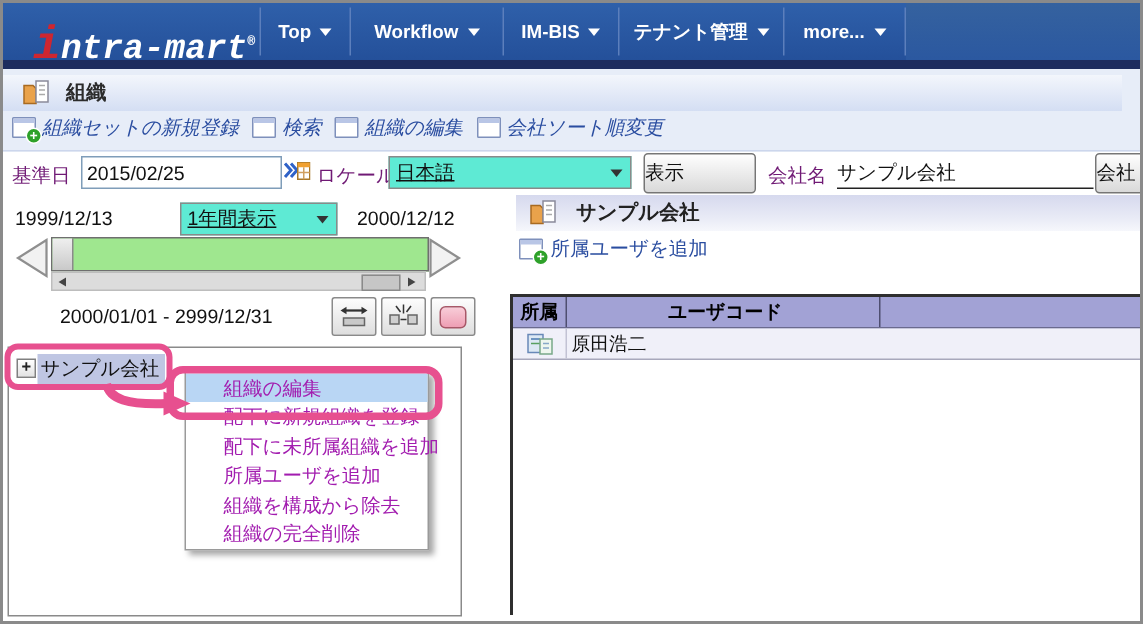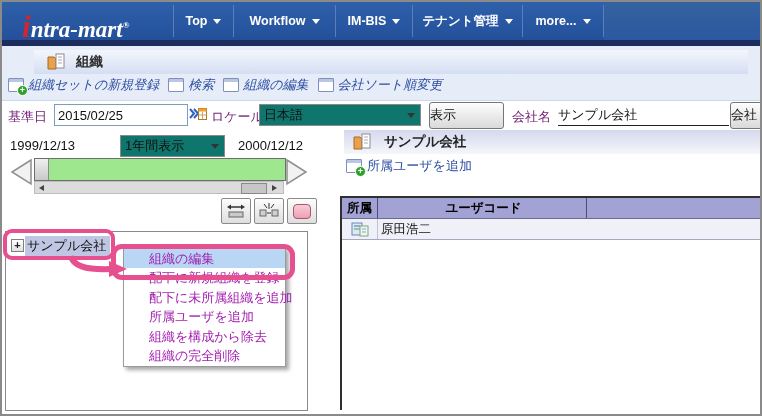--- a/index.html
+++ b/index.html
@@ -3,47 +3,47 @@
 <meta charset="utf-8">
 <style>
   html,body{margin:0;padding:0;background:#fff;}
   #app{position:relative;width:762px;height:416px;border:2px solid #8a8a8a;box-sizing:border-box;
        background:#ffffff;overflow:hidden;font-family:"Liberation Sans","DejaVu Sans",sans-serif;
        -webkit-font-smoothing:antialiased;}
   
   .navbar{position:absolute;left:0;top:0;width:100%;height:38px;background:linear-gradient(#2f60aa,#24509a);}
   .nav-right{position:absolute;left:602px;right:0;top:0;height:38px;background:linear-gradient(#35629f,#2b58a0);}
   .navstrip{position:absolute;left:0;top:38px;width:100%;height:6px;background:#1d2c5e;}
-  .logo{position:absolute;left:20px;top:0;font-family:Liberation Serif, serif;
-        font-style:italic;font-weight:bold;color:#fff;font-size:23px;line-height:46px;white-space:nowrap;}
+  .logo{position:absolute;left:20px;top:14px;font-family:Liberation Mono, monospace;
+        font-style:italic;font-weight:bold;color:#fff;font-size:23px;line-height:24px;white-space:nowrap;}
   .logo .i{color:#cf2630;font-size:31px;}
   .logo sup{font-size:9px;font-style:normal;}
   .navsep{position:absolute;top:3px;height:32px;width:1px;background:#5c7fbc;}
   .navitem{position:absolute;top:0;height:38px;line-height:38px;text-align:center;color:#fff;
            font-size:12.5px;font-weight:bold;cursor:pointer;}
   .tri-dn-w{display:inline-block;width:0;height:0;border-left:4px solid transparent;border-right:4px solid transparent;
             border-top:5px solid #fff;margin-left:6px;vertical-align:1px;}
   
   .band{position:absolute;left:0;top:44px;width:100%;height:54px;background:#e7edf8;border-bottom:1px solid #ccd6ec;}
-  .sec-head{position:absolute;left:0;top:48px;right:12px;height:24px;background:linear-gradient(#f3f6fc,#d4def3);margin-left:32px;}
+  .sec-head{position:absolute;left:0;top:48px;right:12px;height:24px;background:linear-gradient(#f3f6fc,#d4def3);}
   .sec-title{position:absolute;left:42px;top:0;line-height:24px;font-weight:bold;font-size:13.5px;color:#2b2b2b;}
   
   .tb{position:absolute;left:6px;top:73px;height:20px;display:flex;align-items:center;gap:9px;font-size:13px;}
   .tb-item{display:flex;align-items:center;gap:4px;cursor:pointer;font-style:italic;}
   .tb-item span.txt{color:#2a4da0;}
   .win-icon{position:relative;width:14px;height:12px;border:1px solid #7e90bb;background:#fff;border-radius:1px;flex:0 0 auto;}
   .win-icon::before{content:"";position:absolute;left:0;right:0;top:0;height:3px;background:#b9c6e6;}
   .win-add::after{content:"+";position:absolute;right:-5px;bottom:-5px;width:9px;height:9px;background:#2ea12a;
                   color:#fff;font:bold 9px/9px "Liberation Sans",sans-serif;text-align:center;border-radius:50%;border:1px solid #fff;}
   
   .flbl{position:absolute;top:106px;font-size:13px;color:#701a75;}
   .txtinput{position:absolute;border:1px solid #7f9db9;font-size:13px;padding:1px 3px;height:18px;
             font-family:"Liberation Sans",sans-serif;background:#fff;color:#111;}
-  .selectbox{position:absolute;border:1px solid #8a8a8a;background:#0f766e;height:20px;font-size:13px;
-             display:flex;align-items:center;padding-left:4px;cursor:pointer;color:#111;}
+  .selectbox{position:absolute;border:1px solid #8a8a8a;background:#5eead4;height:20px;font-size:13px;
+             display:flex;align-items:center;padding-left:4px;cursor:pointer;color:#111;text-decoration:underline;}
   .selectbox .arr{margin-left:auto;margin-right:5px;width:0;height:0;border-left:4px solid transparent;
                   border-right:4px solid transparent;border-top:5px solid #333;}
   .btn{background:linear-gradient(#fefefe,#d9d9d9);border:1px solid #767676;border-radius:3px;
        font-size:13px;color:#111;text-align:left;cursor:pointer;position:absolute;}
   .underfield{position:absolute;border-bottom:1px solid #222;font-size:13px;color:#111;height:19px;cursor:text;}
   
   .tl-date{position:absolute;font-size:13px;color:#111;}
   .greenbar{position:absolute;left:32px;top:156px;width:250px;height:21px;background:#9fe78f;border:1px solid #6f6f6f;cursor:pointer;}
   .greenbar .handle{position:absolute;left:0;top:0;width:13px;height:100%;background:linear-gradient(#efefef,#c9c9c9);
                     border-right:1px solid #8a8a8a;cursor:ew-resize;}
@@ -190,20 +190,21 @@
     <svg width="26" height="30" viewBox="0 0 26 30">
         <polygon points="2,3 21,15 2,27" fill="#f2f2f2" stroke="#8f8f8f" stroke-width="1.5"></polygon>
       </svg>
   </div>
   <div class="scrollbar">
     <div class="sb-tri-l"></div>
     <div class="sb-thumb"></div>
     <div class="sb-tri-r"></div>
   </div>
 
+  <div class="tl-date" style="left:38px;top:201px">2000/01/01 - 2999/12/31</div>
 
   <div class="sq" style="left:219px">
     <svg width="20" height="18" viewBox="0 0 20 18">
       <line x1="3" y1="5" x2="17" y2="5" stroke="#333" stroke-width="1.5"></line>
       <polygon points="1,5 5,2.5 5,7.5" fill="#333"></polygon>
         <polygon points="19,5 15,2.5 15,7.5" fill="#333"></polygon>
       <rect x="3" y="10" width="14" height="5" fill="#c9c9c9" stroke="#666"></rect>
     </svg>
   </div>
   <div class="sq" style="left:252px">

